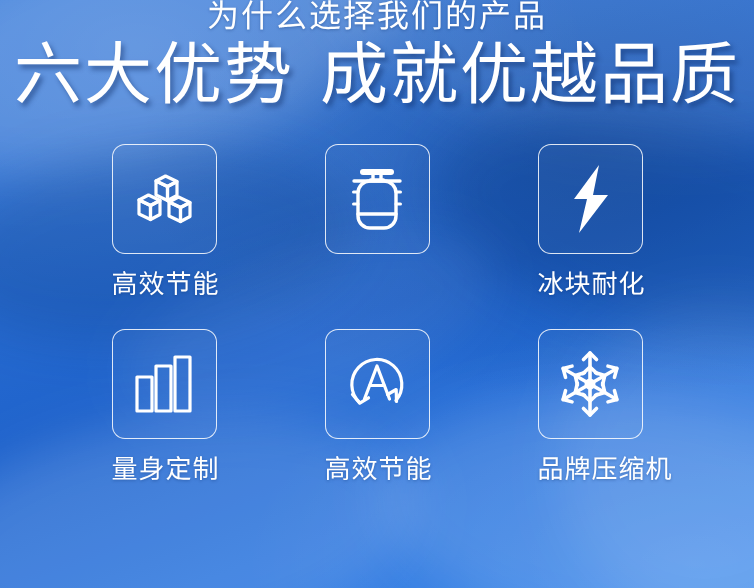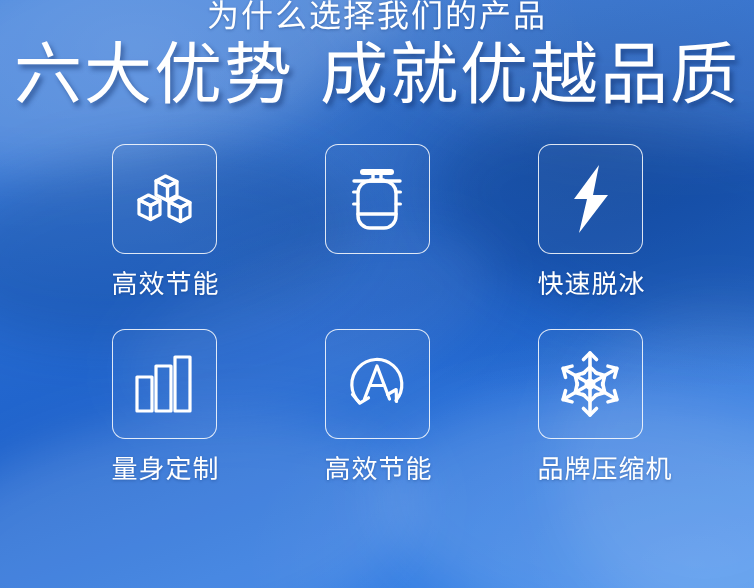--- a/index.html
+++ b/index.html
@@ -159,21 +159,21 @@
     </div>
 
     <div class="feature">
       <div class="card">
         <span>
           <svg width="54" height="74" viewBox="0 0 54 74" fill="#ffffff" stroke="none">
             <path d="M36 3 L11 37 L24 37 L16 71 L45 33 L30 33 Z"></path>
           </svg>
         </span>
       </div>
-      <div class="feature-label">快速脱冰</div>
+      <div class="feature-label">冰块耐化</div>
     </div>
 
     <div class="feature">
       <div class="card">
         <span>
           <svg width="64" height="62" viewBox="0 0 64 62" fill="none" stroke="#ffffff" stroke-width="3.2" stroke-linejoin="round">
             <rect x="5" y="24" width="15" height="34"></rect>
             <rect x="24" y="13" width="15" height="45"></rect>
             <rect x="43" y="4" width="15" height="54"></rect>
           </svg>

